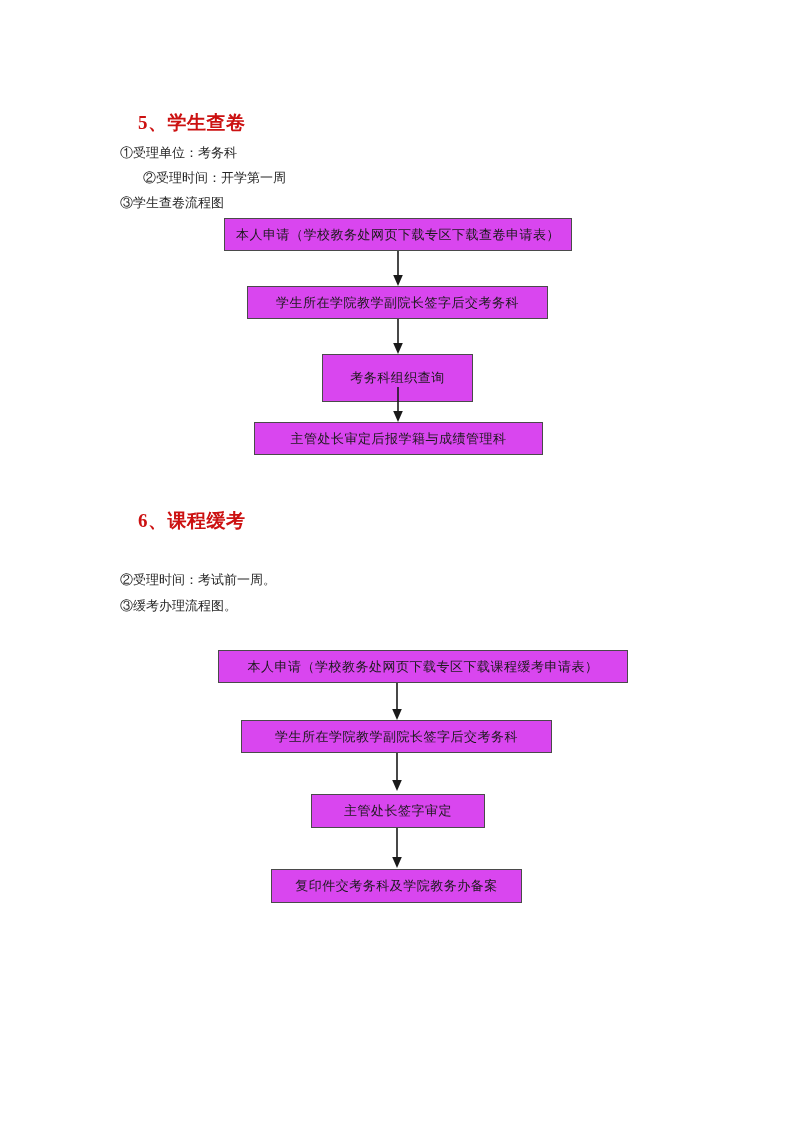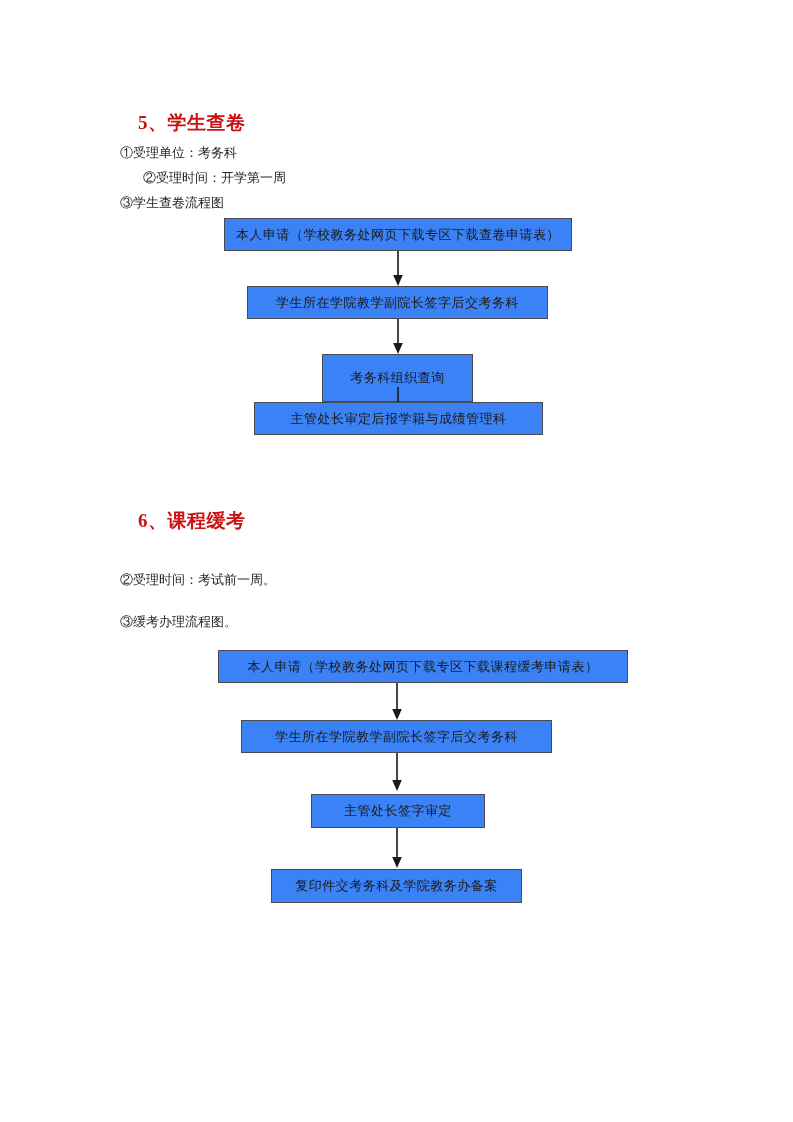--- a/index.html
+++ b/index.html
@@ -40,21 +40,21 @@
     color: #262626;
     white-space: nowrap;
     line-height: 1.2;
   }
 
   
   .flow-box {
     position: absolute;
     box-sizing: border-box;
     border: 1px solid #4a4a4a;
-    background: #3b82f6;
+    background: #d946ef;
     display: flex;
     align-items: center;
     justify-content: center;
     font-family: "DejaVu Serif", "Liberation Serif", serif;
     font-size: 13px;
     color: #1a1a1a;
     white-space: nowrap;
     letter-spacing: 0.5px;
   }
 
@@ -99,26 +99,26 @@
 
   <div class="flow-box" style="left:322px; top:354px; width:151px; height:48px;">考务科组织查询</div>
 
   <div class="flow-arrow" style="left:391px; top:387px; height:35px;">
     <svg width="14" height="35" viewBox="0 0 14 35">
       <line x1="7" y1="0" x2="7" y2="27" stroke="#1a1a1a" stroke-width="1.6"></line>
       <polygon points="7,35 2.2,24 11.8,24" fill="#1a1a1a"></polygon>
     </svg>
   </div>
 
-  <div class="flow-box" style="left:254px; top:402px; width:289px; height:33px;">主管处长审定后报学籍与成绩管理科</div>
+  <div class="flow-box" style="left:254px; top:422px; width:289px; height:33px;">主管处长审定后报学籍与成绩管理科</div>
 
   <div class="section-heading" style="left:138px; top:508px;">6、课程缓考</div>
 
   <div class="para" style="left:120px; top:572px;">②受理时间：考试前一周。</div>
-  <div class="para" style="left:120px; top:614px;">③缓考办理流程图。</div>
+  <div class="para" style="left:120px; top:598px;">③缓考办理流程图。</div>
 
   <div class="flow-box" style="left:218px; top:650px; width:410px; height:33px;">本人申请（学校教务处网页下载专区下载课程缓考申请表）</div>
 
   <div class="flow-arrow" style="left:390px; top:683px; height:37px;">
     <svg width="14" height="37" viewBox="0 0 14 37">
       <line x1="7" y1="0" x2="7" y2="29" stroke="#1a1a1a" stroke-width="1.6"></line>
       <polygon points="7,37 2.2,26 11.8,26" fill="#1a1a1a"></polygon>
     </svg>
   </div>
 

